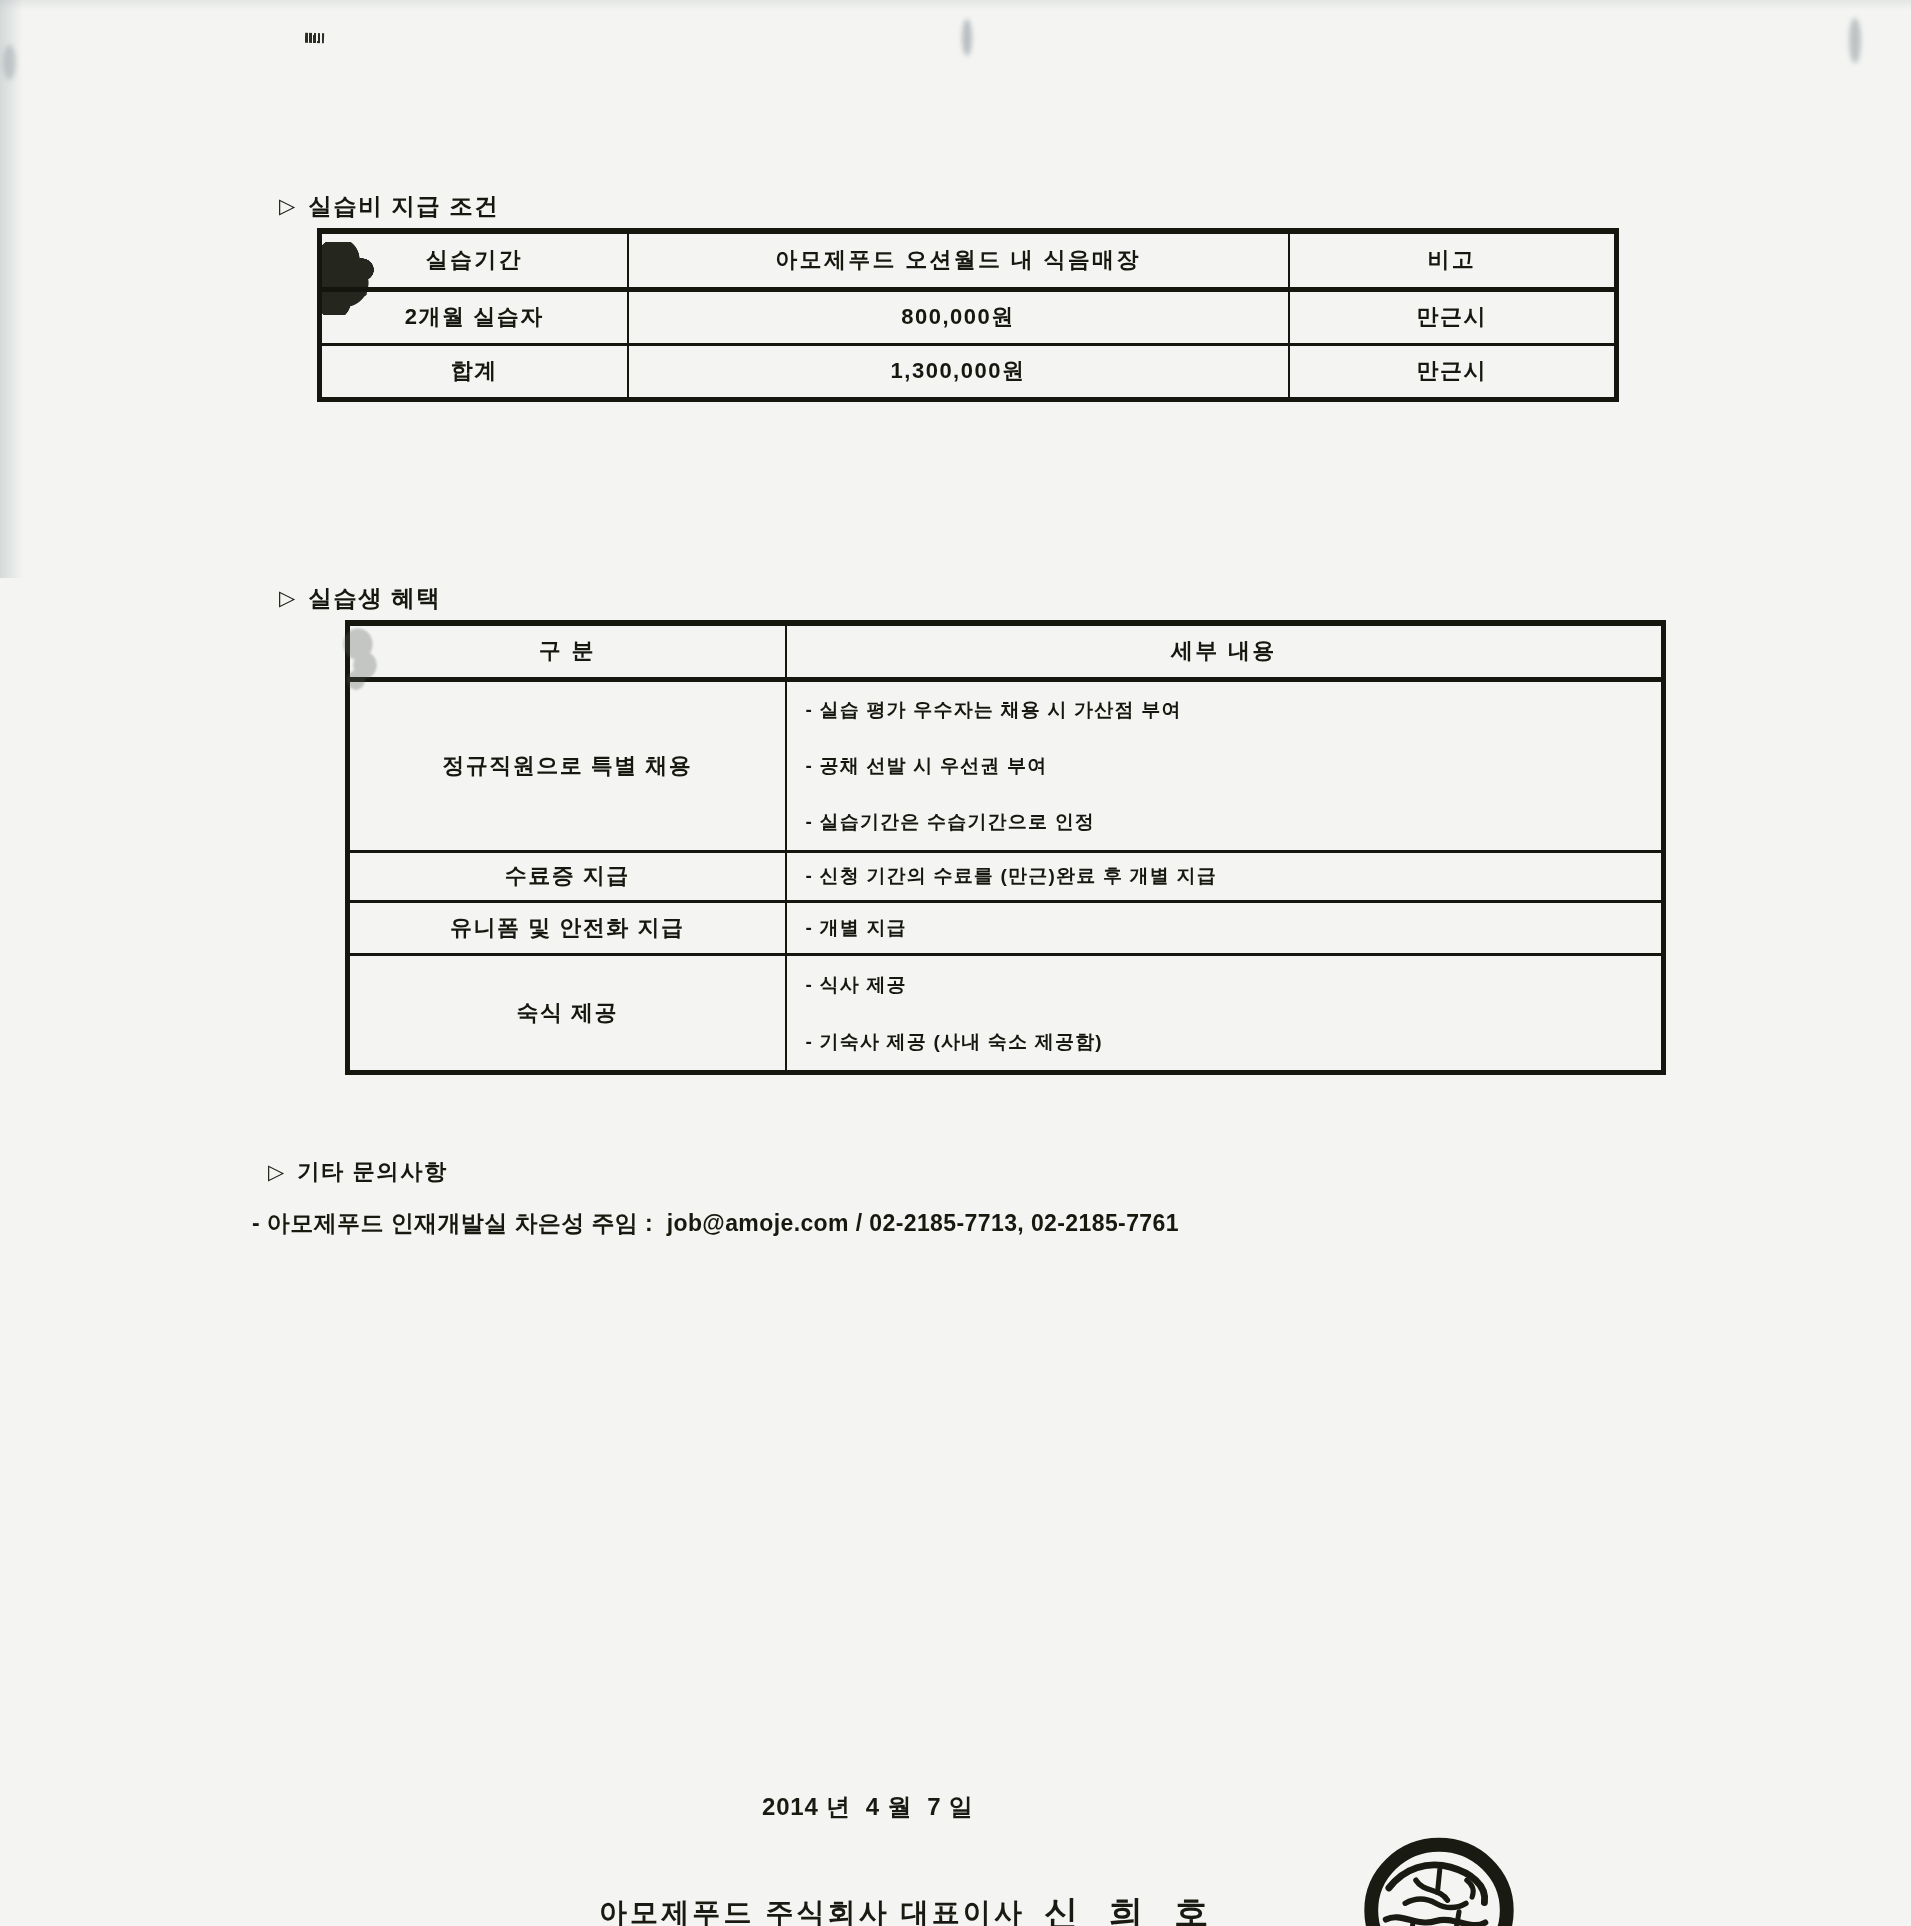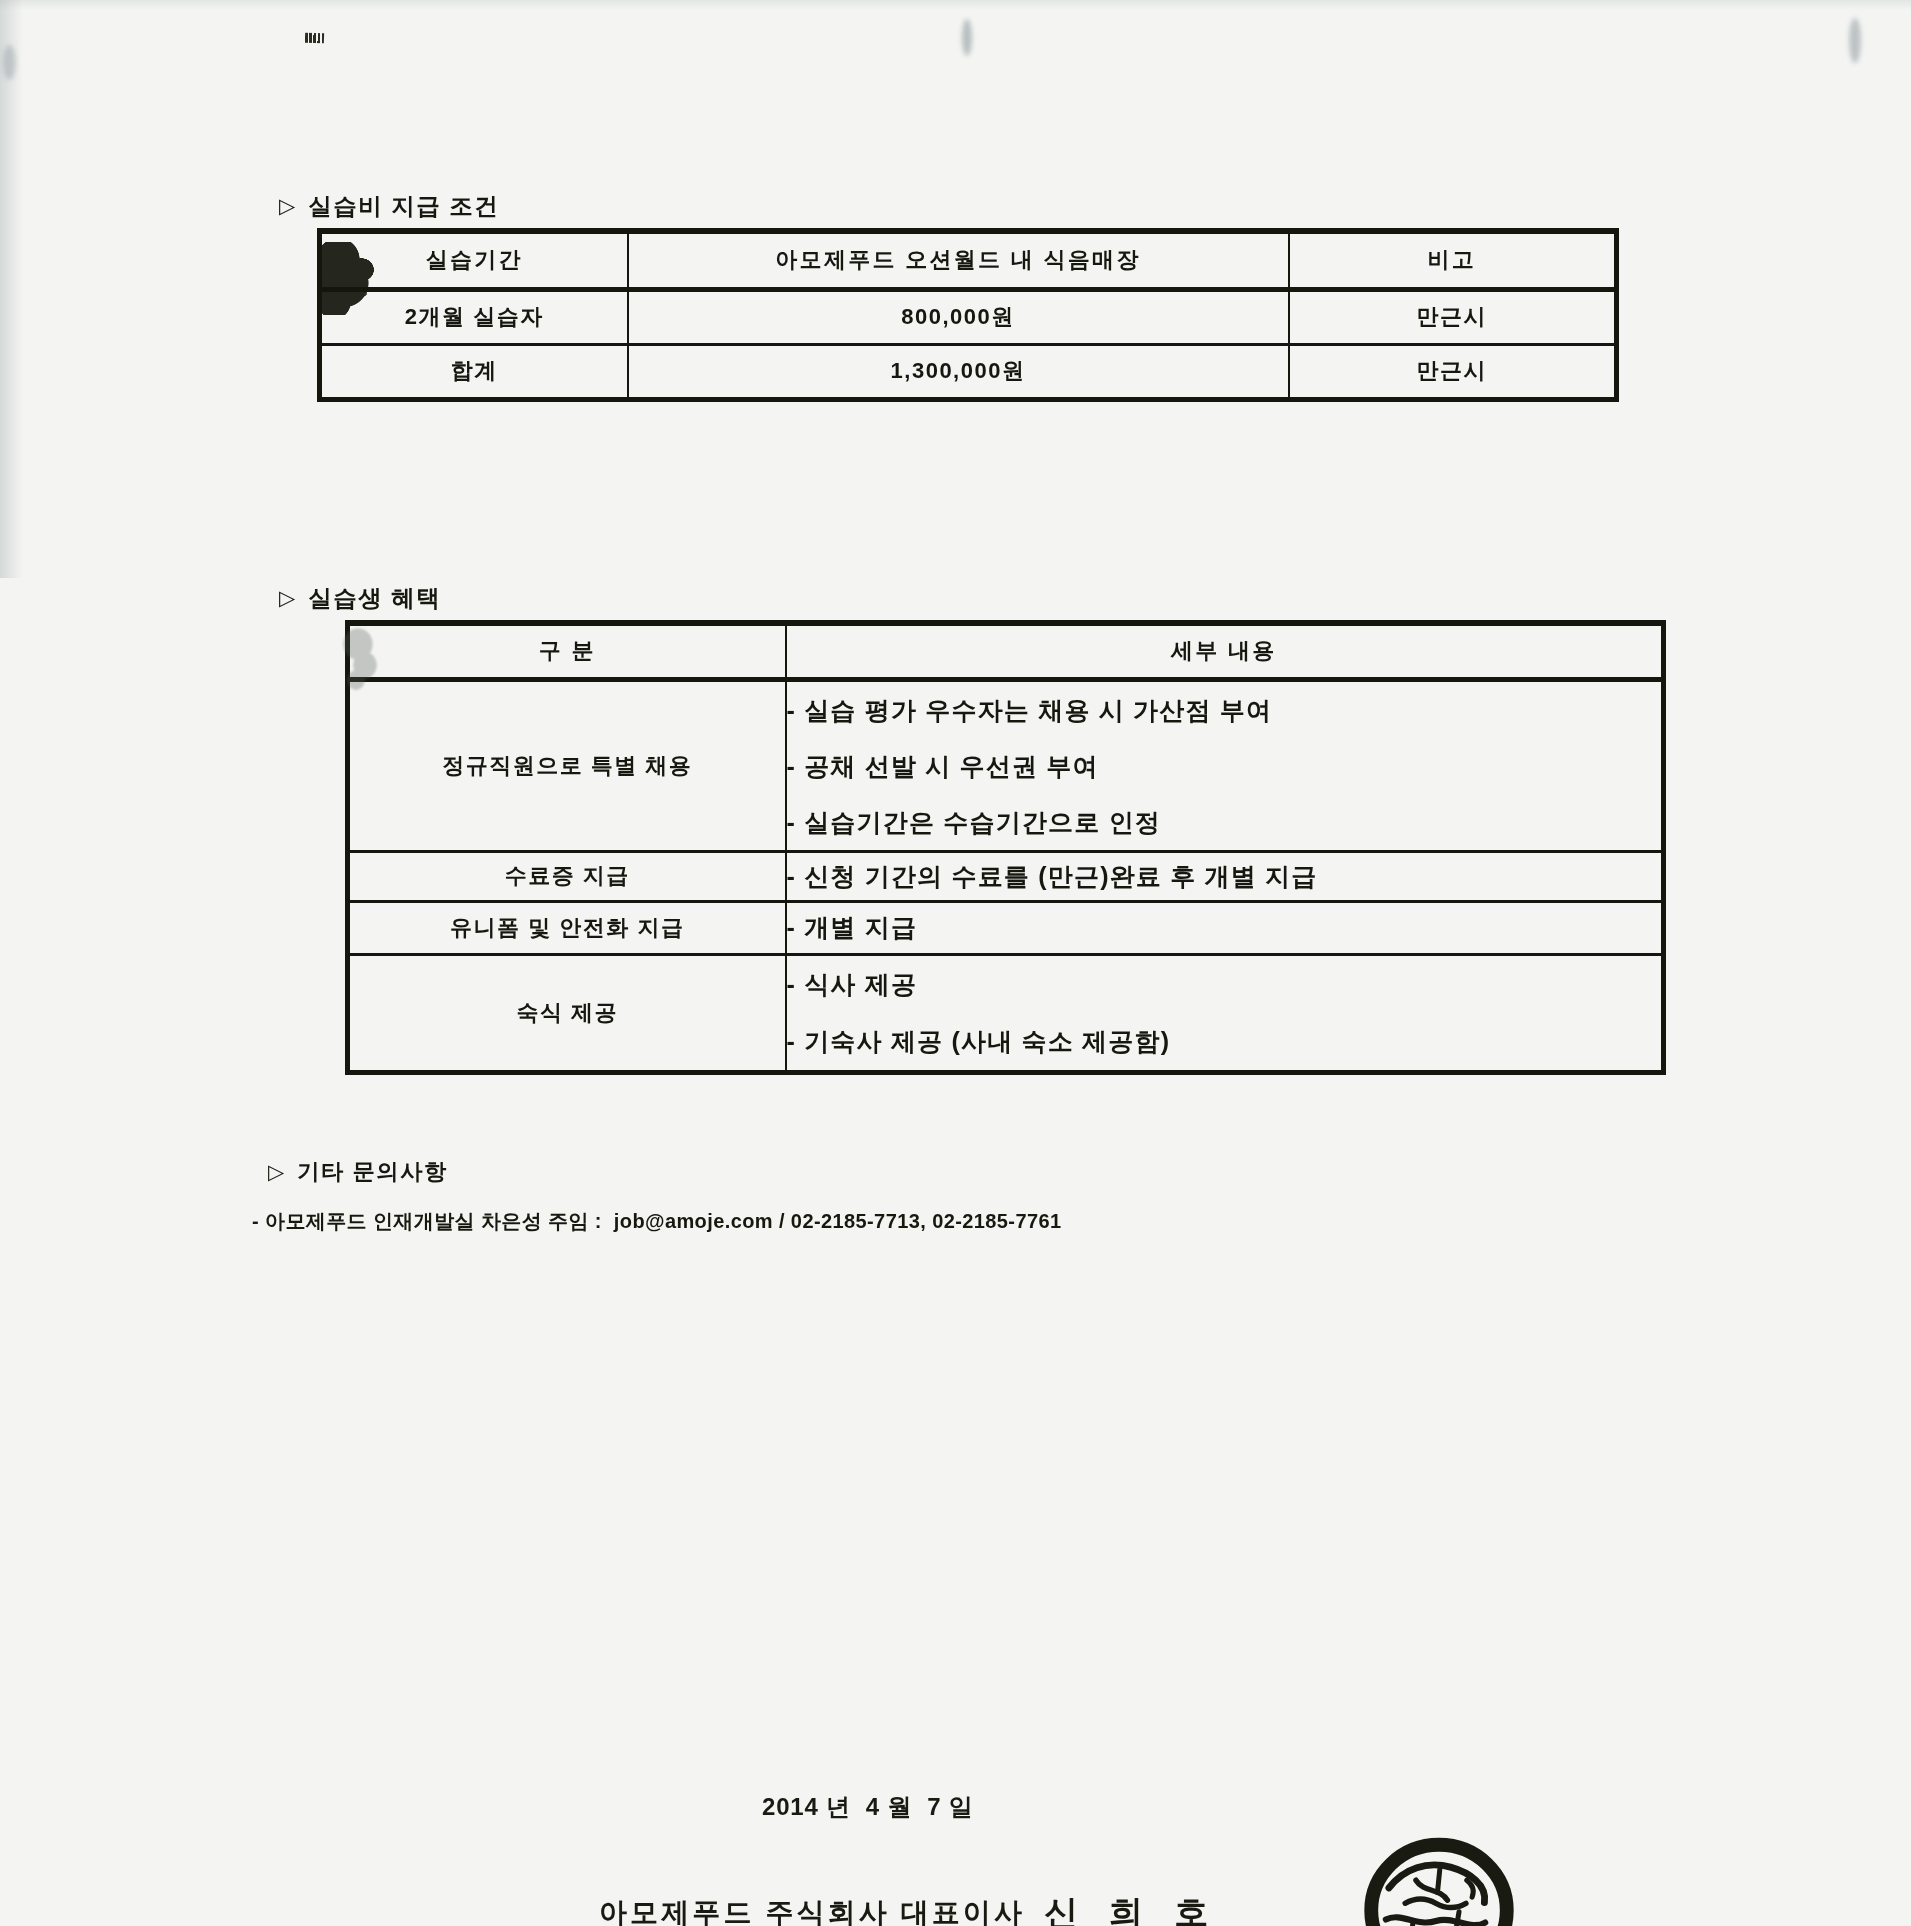--- a/index.html
+++ b/index.html
@@ -40,40 +40,40 @@
     text-align:center;vertical-align:middle;font-size:22px;letter-spacing:1.5px;
     padding:0;overflow:hidden;}
   .t thead th{border-bottom-width:5px;letter-spacing:2.3px;}
   .t1 thead tr{height:58px;}
   .t1 tbody tr{height:55px;}
   .t2 thead tr{height:56px;}
   .t2 tr.r1{height:169px;}
   .t2 tr.r2{height:50px;}
   .t2 tr.r3{height:53px;}
   .t2 tr.r4{height:115px;}
-  .t2 td.detail{text-align:left;font-size:25px;letter-spacing:1.2px;}
+  .t2 td.detail{text-align:left;padding-left:19px;font-size:19px;letter-spacing:1.2px;}
   .t2 tr.r1 td.detail div{line-height:56px;}
   .t2 tr.r4 td.detail div{line-height:57px;}
 
   
   .blob1{left:319px;top:242px;width:64px;height:73px;opacity:.92;
     background:
       radial-gradient(ellipse 34% 30% at 30% 24%,#14160d 97%,transparent),
       radial-gradient(ellipse 40% 34% at 38% 56%,#14160d 97%,transparent),
       radial-gradient(ellipse 26% 24% at 24% 82%,#14160d 97%,transparent),
       radial-gradient(ellipse 20% 16% at 66% 38%,#14160d 97%,transparent),
       radial-gradient(circle 3.5px at 70% 70%,#4a4f46 95%,transparent);}
   .blob2{left:343px;top:628px;width:50px;height:62px;opacity:.30;filter:blur(0.8px);
     background:
       radial-gradient(ellipse 30% 26% at 30% 26%,#565d5b 95%,transparent),
       radial-gradient(ellipse 24% 22% at 44% 60%,#565d5b 95%,transparent),
       radial-gradient(ellipse 18% 16% at 26% 84%,#565d5b 95%,transparent);}
 
   
-  .contact-line{font-size:20px;font-weight:700;letter-spacing:0.4px;color:#17190f;}
+  .contact-line{font-size:23px;font-weight:700;letter-spacing:0.4px;color:#17190f;}
 
   
   .date-line{font-size:24px;font-weight:700;letter-spacing:0.8px;}
   .sig-row{display:flex;align-items:center;gap:19px;}
   .sig-company{font-size:28px;font-weight:700;letter-spacing:3.1px;}
   .sig-name{font-size:34px;font-weight:700;letter-spacing:10.8px;}
 </style>
 </head>
 <body>
 

